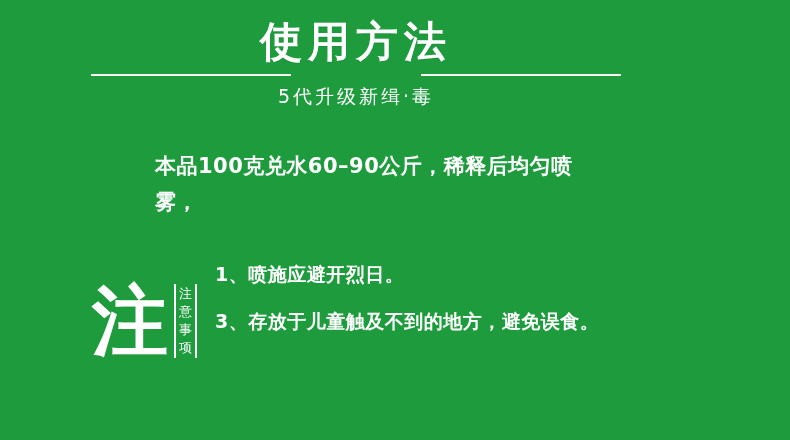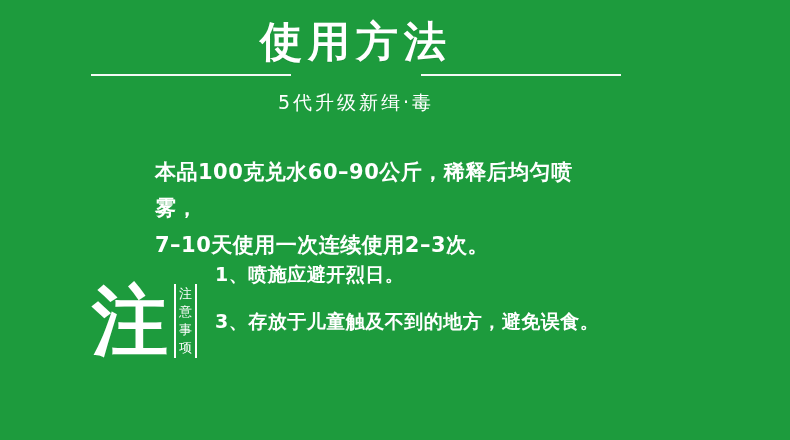--- a/index.html
+++ b/index.html
@@ -47,21 +47,21 @@
     opacity: 0.95;
   }
   .rule-gap {
     width: 130px;
   }
   .subtitle {
     color: #ffffff;
     font-size: 19px;
     letter-spacing: 3px;
     font-weight: normal;
-    margin-top: 14px;
+    margin-top: 8px;
   }
   
   .instructions {
     margin: 38px 0 10px 0;
     padding: 0 120px 0 155px;
     color: #ffffff;
     font-size: 21px;
     font-weight: bold;
     line-height: 1.72;
     letter-spacing: 0.5px;
@@ -137,21 +137,20 @@
     <div class="rule-row">
       <div class="rule"></div>
       <div class="rule-gap"></div>
       <div class="rule"></div>
     </div>
     <div class="subtitle">5代升级新缉·毒</div>
   </div>
 
   <div class="instructions">
     <p>本品100克兑水60–90公斤，稀释后均匀喷雾，</p>
-    <p>7–10天使用一次连续使用2–3次。</p>
   </div>
 
   <div class="notes-section">
     <div class="notes-label">
       <div class="notes-big-char">注</div>
       <div class="notes-vertical">
         <span>注</span>
         <span>意</span>
         <span>事</span>
         <span>项</span>

